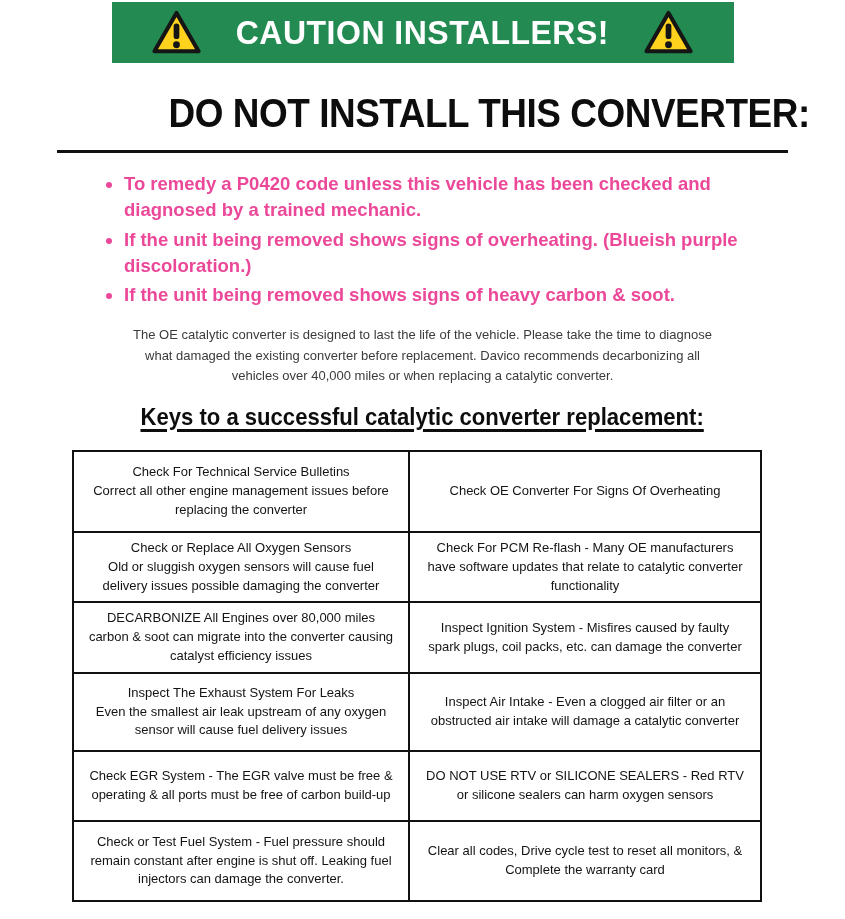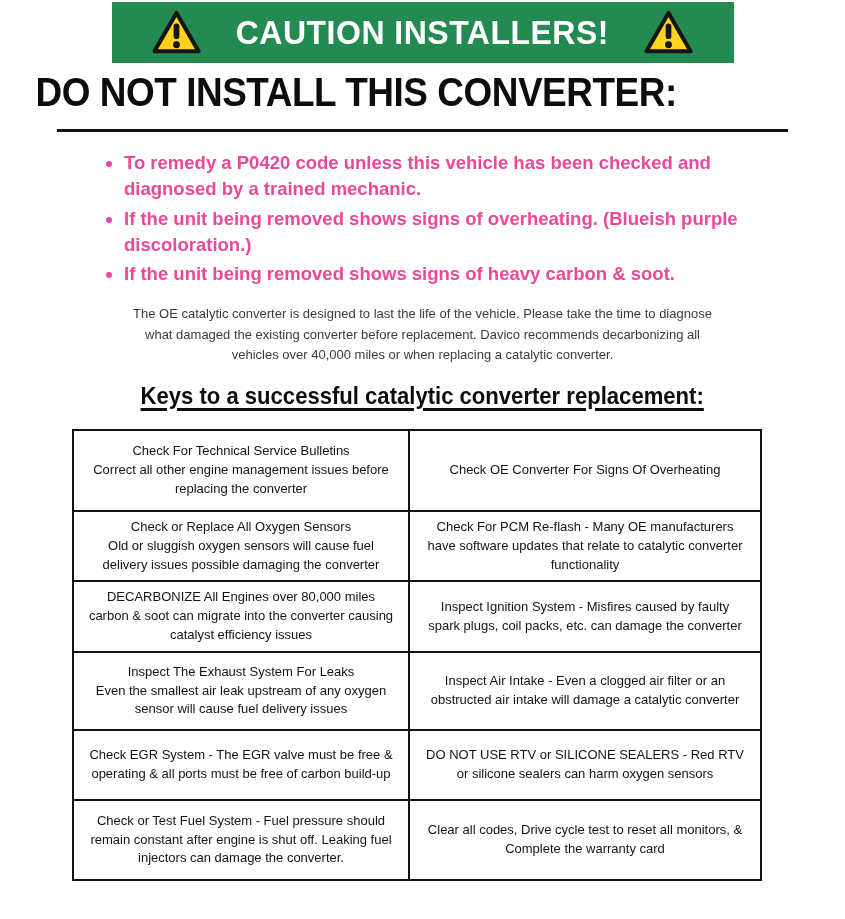--- a/index.html
+++ b/index.html
@@ -20,21 +20,21 @@
   .banner-text {
     color: #ffffff;
     font-weight: bold;
     font-size: 33px;
     letter-spacing: 0.5px;
     display: inline-block;
     transform: scaleX(0.97);
     white-space: nowrap;
   }
   .tri-icon { width: 49px; height: 45px; display: block; }
-  .headline-wrap { text-align: left; margin-top: 6px; }
+  .headline-wrap { text-align: right; margin-top: 27px; }
   .headline {
     display: inline-block;
     font-weight: bold;
     font-size: 41px;
     letter-spacing: -0.5px;
     transform: scaleX(0.9);
     white-space: nowrap;
     color: #0d0d0d;
   }
   .rule {

